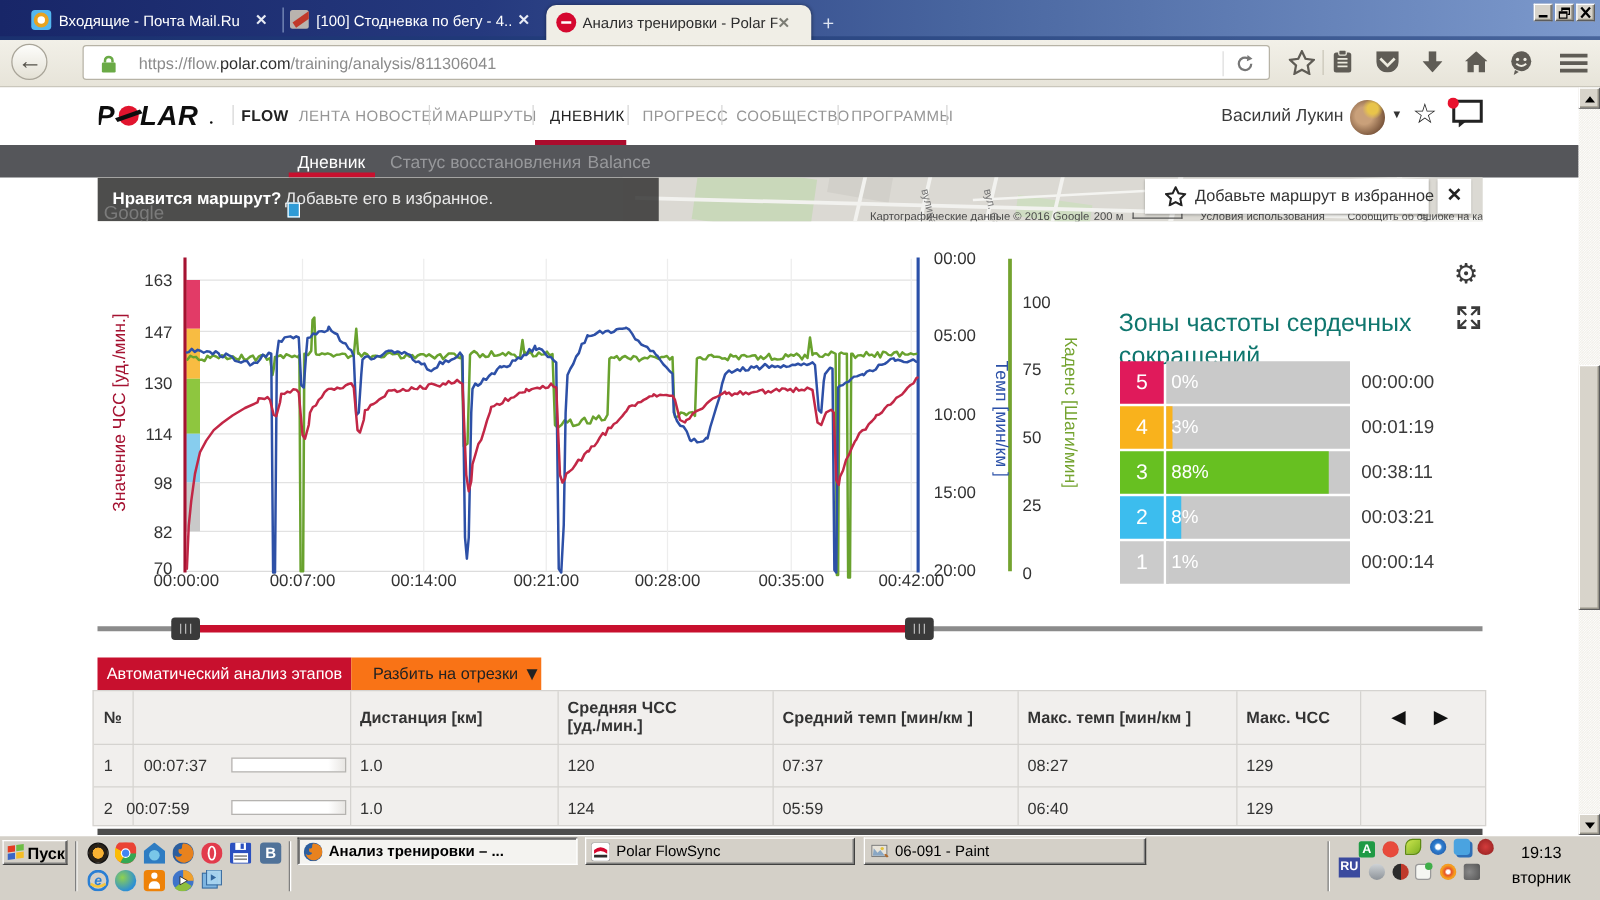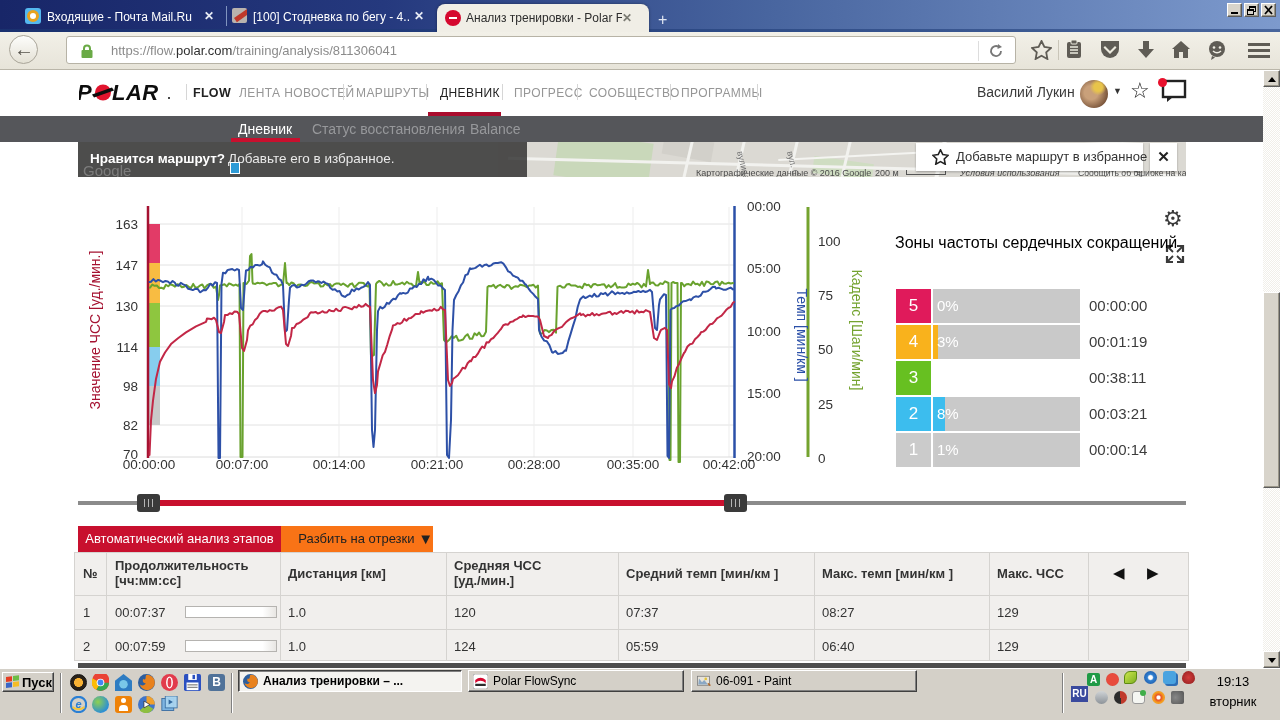--- a/index.html
+++ b/index.html
@@ -208,21 +208,21 @@
     <div style="position:absolute;left:1042px;top:2px;width:11px;height:30px;font-size:9px;color:#777;transform:rotate(76deg);white-space:nowrap;">т. Крупск</div>
     <div id="mapovl">
         <span style="left:12px;font-weight:bold;">Нравится маршрут?</span>
         <span style="left:150px;color:#e8e8e8;">Добавьте его в избранное.</span>
       </div>
     <div style="position:absolute;left:152px;top:20px;width:10px;height:12px;background:#2e9bd6;border:1px solid #fff;"></div>
     <div class="attr" style="left:5px;top:20px;color:#9b9b9b;font-size:15px;opacity:.6;">Google</div>
     <div class="attr" style="left:618px;top:26px;">Картографические данные © 2016 Google</div>
     <div class="attr" style="left:797px;top:26px;">200 м</div>
     <div style="position:absolute;left:828px;top:28px;width:40px;height:5px;border:1px solid #555;border-top:none;"></div>
-    <div class="attr" style="left:882px;top:26px;font-style:italic;">Условия использования</div>
+    <div class="attr" style="left:882px;top:26px;">Условия использования</div>
     <div class="attr" style="left:1000px;top:26px;font-size:8.6px;">Сообщить об ошибке на карте</div>
     <div id="mapbtn">
         <svg style="position:absolute;left:16px;top:6px;" width="17" height="16" viewBox="0 0 21 20">
           <path d="M10.5 1 L13.4 7 L20 7.9 L15.2 12.4 L16.4 19 L10.5 15.8 L4.6 19 L5.8 12.4 L1 7.9 L7.6 7z" fill="none" stroke="#222" stroke-width="2"></path>
         </svg>
         <span style="position:absolute;left:40px;top:0;">Добавьте маршрут в избранное</span>
       </div>
     <div id="mapx">✕</div>
   </div>
 
@@ -283,38 +283,42 @@
   <div class="abs icobtn" style="left:1163px;top:136px;font-size:22px;">⚙</div>
   <svg class="abs" style="left:1164px;top:173px;" width="22" height="22" viewBox="0 0 22 22">
       <g stroke="#3a3a3a" stroke-width="2.2" fill="#3a3a3a">
         <path d="M3 9 L3 3 L9 3" fill="none"></path>
         <path d="M13 3 L19 3 L19 9" fill="none"></path>
         <path d="M19 13 L19 19 L13 19" fill="none"></path>
         <path d="M9 19 L3 19 L3 13" fill="none"></path>
         <path d="M4 4 L9 9 M18 4 L13 9 M18 18 L13 13 M4 18 L9 13" stroke-width="1.8"></path>
       </g>
     </svg>
-  <div class="abs" style="left:895px;top:160px;width:300px;font-size:16px;color:#000000;line-height:26px;">Зоны частоты сердечных сокращений</div>
+  <div class="abs" style="left:895px;top:176px;width:300px;font-size:20px;color:#0f766e;line-height:26px;">Зоны частоты сердечных сокращений</div>
   <div class="abs zrow" style="left:896px;top:219px;">
       <div class="zbox" style="background:#e01a5b;">5</div>
       <div class="zbar">
         <div class="zpct">0%</div>
       </div>
       <div class="ztime">00:00:00</div>
     </div>
   <div class="abs zrow" style="left:896px;top:255px;">
       <div class="zbox" style="background:#f9b21c;">4</div>
       <div class="zbar">
         <div class="zfill" style="width:5px;background:#f9b21c;"></div>
         <div class="zpct">3%</div>
       </div>
       <div class="ztime">00:01:19</div>
     </div>
   <div class="abs zrow" style="left:896px;top:291px;">
       <div class="zbox" style="background:#67c021;">3</div>
+      <div class="zbar">
+        <div class="zfill" style="width:130px;background:#67c021;"></div>
+        <div class="zpct">88%</div>
+      </div>
       <div class="ztime">00:38:11</div>
     </div>
   <div class="abs zrow" style="left:896px;top:327px;">
       <div class="zbox" style="background:#3cbdee;">2</div>
       <div class="zbar">
         <div class="zfill" style="width:12px;background:#3cbdee;"></div>
         <div class="zpct">8%</div>
       </div>
       <div class="ztime">00:03:21</div>
     </div>
@@ -347,38 +351,37 @@
     <div class="tline-v" style="left:31px;"></div>
     <div class="tline-v" style="left:205px;"></div>
     <div class="tline-v" style="left:371px;"></div>
     <div class="tline-v" style="left:543px;"></div>
     <div class="tline-v" style="left:739px;"></div>
     <div class="tline-v" style="left:914px;"></div>
     <div class="tline-v" style="left:1013px;"></div>
     <div class="tline-h" style="top:42px;"></div>
     <div class="tline-h" style="top:76px;"></div>
     <div class="tcell hd" style="left:8px;top:13px;">№</div>
-    <div class="tcell hd" style="left:40px;top:5px;">Продолжительность<br>[чч:мм:сс]</div>
     <div class="tcell hd" style="left:213px;top:13px;">Дистанция [км]</div>
     <div class="tcell hd" style="left:379px;top:5px;">Средняя ЧСС<br>[уд./мин.]</div>
     <div class="tcell hd" style="left:551px;top:13px;">Средний темп [мин/км ]</div>
     <div class="tcell hd" style="left:747px;top:13px;">Макс. темп [мин/км ]</div>
     <div class="tcell hd" style="left:922px;top:13px;">Макс. ЧСС</div>
     <div class="tcell" style="left:1038px;top:11px;font-size:15px;color:#111;">◀</div>
       <div class="tcell" style="left:1072px;top:11px;font-size:15px;color:#111;">▶</div>
     <div class="tcell" style="left:8px;top:52px;">1</div>
     <div class="tcell" style="left:40px;top:52px;">00:07:37</div>
     <div class="pbar" style="left:110px;top:53px;"></div>
     <div class="tcell" style="left:213px;top:52px;">1.0</div>
     <div class="tcell" style="left:379px;top:52px;">120</div>
     <div class="tcell" style="left:551px;top:52px;">07:37</div>
     <div class="tcell" style="left:747px;top:52px;">08:27</div>
     <div class="tcell" style="left:922px;top:52px;">129</div>
     <div class="tcell" style="left:8px;top:86px;">2</div>
-    <div class="tcell" style="left:40px;top:86px;">00:07:59</div>
+    <div class="tcell" style="left:26px;top:86px;">00:07:59</div>
     <div class="pbar" style="left:110px;top:87px;"></div>
     <div class="tcell" style="left:213px;top:86px;">1.0</div>
     <div class="tcell" style="left:379px;top:86px;">124</div>
     <div class="tcell" style="left:551px;top:86px;">05:59</div>
     <div class="tcell" style="left:747px;top:86px;">06:40</div>
     <div class="tcell" style="left:922px;top:86px;">129</div>
   </div>
   <div class="abs" id="graybar"></div>
 </div>
 

